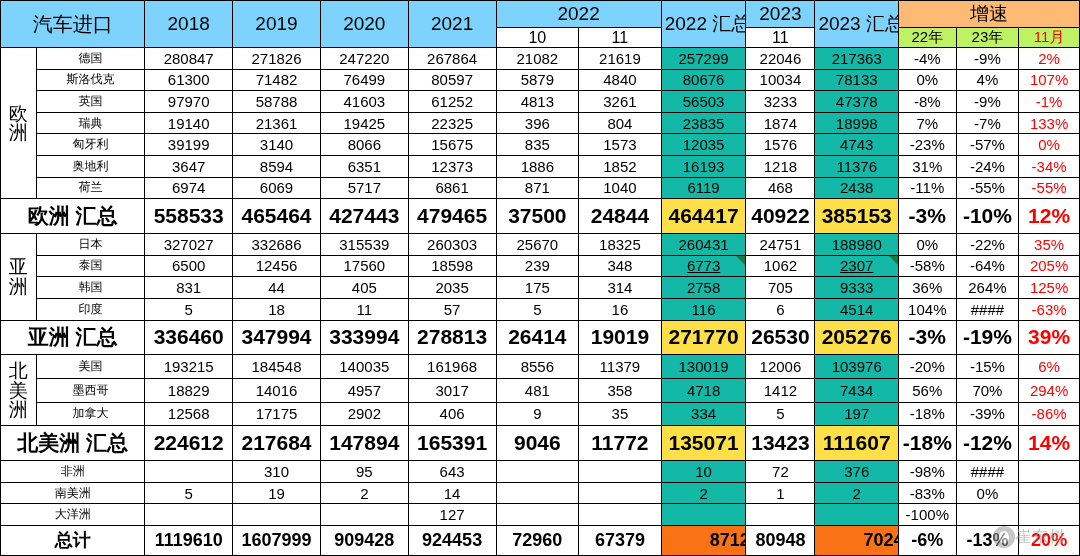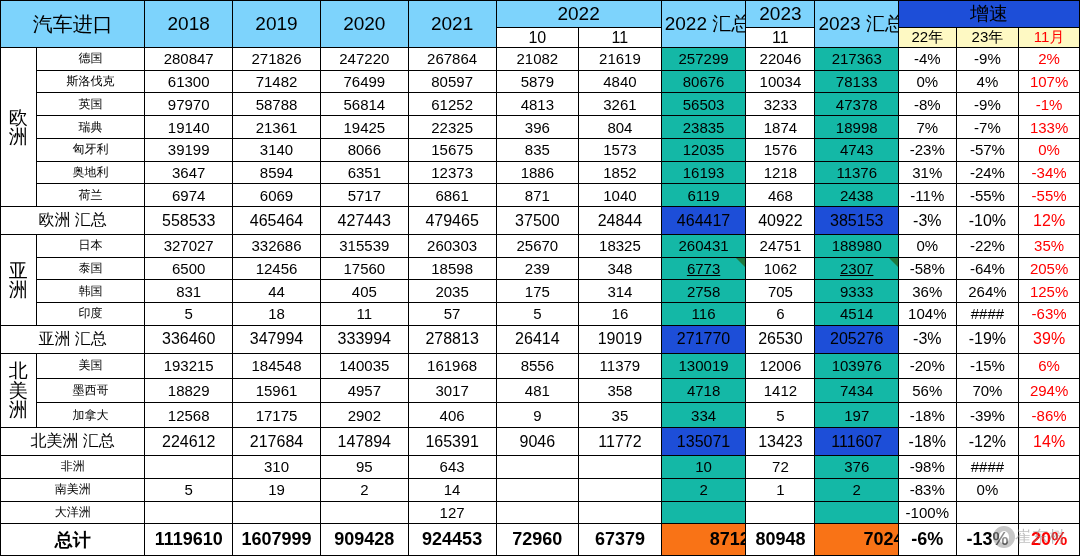--- a/index.html
+++ b/index.html
@@ -33,26 +33,26 @@
     background: #7dd3fc;
     font-size: 19px;
     font-weight: bold;
   }
   .hdr-sub {
     background: #ffffff;
     font-size: 16px;
     font-weight: bold;
   }
   .hdr-growth {
-    background: #1d4ed8;
+    background: #fdba74;
     font-size: 19px;
     font-weight: bold;
   }
   .hdr-growth-sub {
-    background: #fef9c3;
+    background: #bef264;
     font-size: 15px;
     font-weight: bold;
   }
   .red-text { color: #ff0000; }
 
   
   .region {
     font-size: 19px;
     font-weight: bold;
     width: 34px;
@@ -85,25 +85,25 @@
   }
   .pct-red {
     font-size: 15px;
     font-weight: bold;
     text-align: center;
     color: #ff0000;
   }
 
   
   tr.subtotal td {
-    font-weight: normal;
-    font-size: 16px;
+    font-weight: bold;
+    font-size: 21px;
     margin-top: 24px;
   }
-  tr.subtotal td.num-sum { background: #1d4ed8; }
+  tr.subtotal td.num-sum { background: #fde047; }
   tr.total td {
     font-weight: bold;
     font-size: 18px;
   }
   tr.total td.num-sum { background: #f97316; padding-left: 48px; }
 
   
   .watermark {
     position: absolute;
     right: 14px;
@@ -224,21 +224,21 @@
       <td class="num">10034</td>
       <td class="num-sum">78133</td>
       <td class="pct">0%</td>
       <td class="pct">4%</td>
       <td class="pct-red">107%</td>
     </tr>
     <tr>
       <td class="country">英国</td>
       <td class="num">97970</td>
       <td class="num">58788</td>
-      <td class="num">56814</td>
+      <td class="num">41603</td>
       <td class="num">61252</td>
       <td class="num">4813</td>
       <td class="num">3261</td>
       <td class="num-sum">56503</td>
       <td class="num">3233</td>
       <td class="num-sum">47378</td>
       <td class="pct">-8%</td>
       <td class="pct">-9%</td>
       <td class="pct-red">-1%</td>
     </tr>
@@ -414,21 +414,21 @@
       <td class="num-sum">130019</td>
       <td class="num">12006</td>
       <td class="num-sum">103976</td>
       <td class="pct">-20%</td>
       <td class="pct">-15%</td>
       <td class="pct-red">6%</td>
     </tr>
     <tr>
       <td class="country">墨西哥</td>
       <td class="num">18829</td>
-      <td class="num">15961</td>
+      <td class="num">14016</td>
       <td class="num">4957</td>
       <td class="num">3017</td>
       <td class="num">481</td>
       <td class="num">358</td>
       <td class="num-sum">4718</td>
       <td class="num">1412</td>
       <td class="num-sum">7434</td>
       <td class="pct">56%</td>
       <td class="pct">70%</td>
       <td class="pct-red">294%</td>

